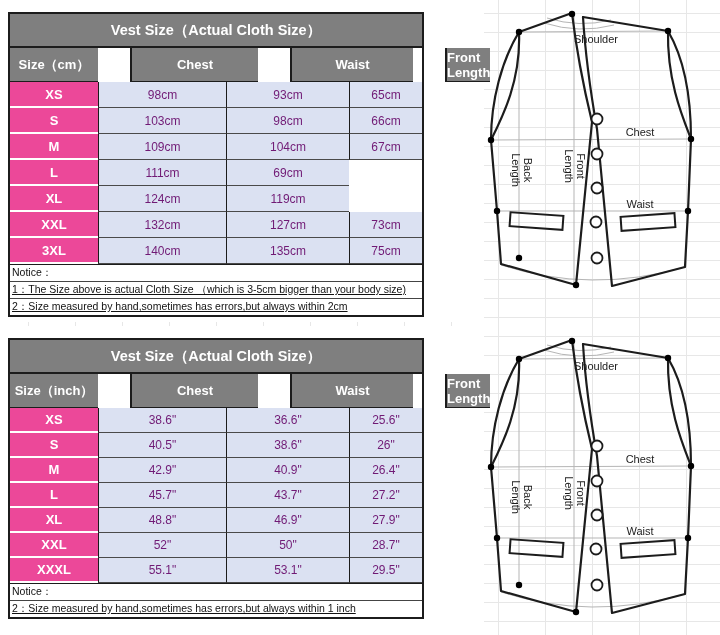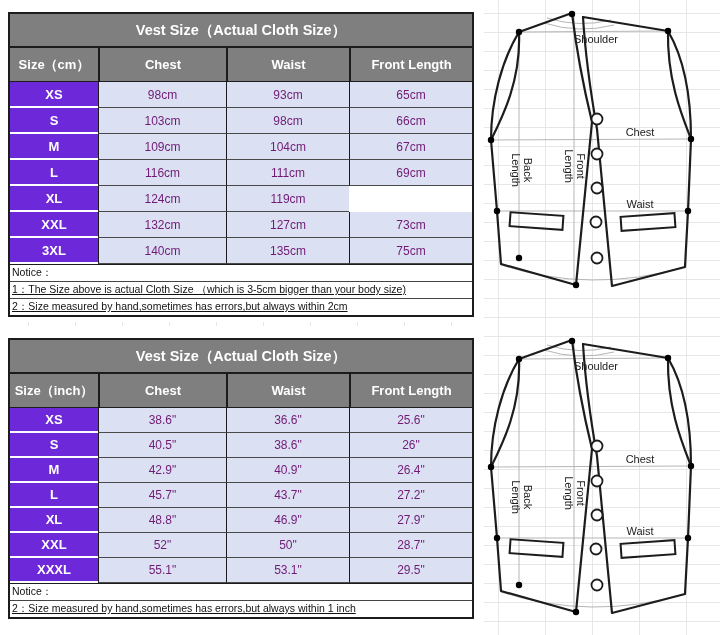--- a/index.html
+++ b/index.html
@@ -9,39 +9,39 @@
     position:relative; width:720px; height:635px; overflow:hidden;
     background:
       linear-gradient(to right, #e7e7e7 1px, transparent 1px) 28px 13px / 47px 19px,
       linear-gradient(to bottom, #e7e7e7 1px, transparent 1px) 28px 13px / 47px 19px,
       #fff;
   }
   .img-block { position:absolute; left:0; width:484px; background:#fff; }
   .block-cm   { top:0;   height:322px; }
   .block-inch { top:326px; height:309px; }
 
-  .size-table { margin:12px 0 0 8px; width:466px; border:2px solid #1c1c1c; background:#fff; }
+  .size-table { margin:12px 0 0 8px; width:416px; border:2px solid #1c1c1c; background:#fff; }
   .t-title {
     height:34px; display:flex; align-items:center; justify-content:center;
     background:#7f7f7f; color:#fff; font-weight:bold; font-size:14.5px;
     border-bottom:2px solid #1c1c1c;
   }
   .t-row { display:grid; grid-template-columns:88px 128px 123px 1fr; height:26px; }
   .block-inch .t-row { height:25px; }
-  .t-row.t-head { height:34px; }
+  .t-row.t-head { height:34px;gap:32px; }
   .block-inch .t-row.t-head { height:34px; }
   .hcell {
     display:flex; align-items:center; justify-content:center;
     background:#7f7f7f; color:#fff; font-weight:bold; font-size:13px;
     border-bottom:1px solid #1c1c1c;
   }
   .hcell + .hcell { border-left:2px solid #1c1c1c; }
   .lcell {
     display:flex; align-items:center; justify-content:center;
-    background:#6d28d9; color:#fff; font-weight:bold; font-size:13px;
+    background:#ec4899; color:#fff; font-weight:bold; font-size:13px;
     border-bottom:2px solid #ffffff;
   }
   .dcell {
     display:flex; align-items:center; justify-content:center;
     background:#dbe1f2; color:#701a75; font-size:12px;
     border-bottom:1px solid #4a4a4a; border-left:1.5px solid #1c1c1c;
   }
   .t-row:last-of-type .lcell, .t-row:last-of-type .dcell { border-bottom:none; }
 
   .notice { border-top:1.5px solid #1c1c1c; background:#fff; color:#111; font-size:10.5px; }
@@ -85,21 +85,20 @@
         <div class="dcell">66cm</div>
       </div>
       <div class="t-row">
         <div class="lcell">M</div>
         <div class="dcell">109cm</div>
         <div class="dcell">104cm</div>
         <div class="dcell">67cm</div>
       </div>
       <div class="t-row">
         <div class="lcell">L</div>
-        <div class="dcell">116cm</div>
         <div class="dcell">111cm</div>
         <div class="dcell">69cm</div>
       </div>
       <div class="t-row">
         <div class="lcell">XL</div>
         <div class="dcell">124cm</div>
         <div class="dcell">119cm</div>
       </div>
       <div class="t-row">
         <div class="lcell">XXL</div>

